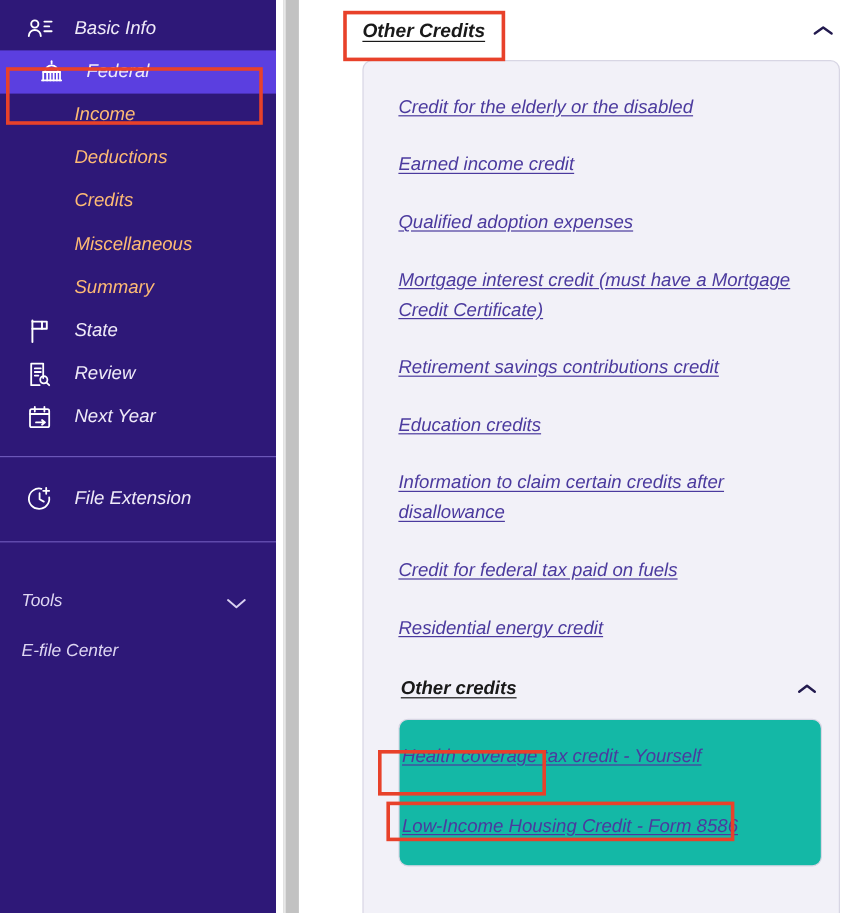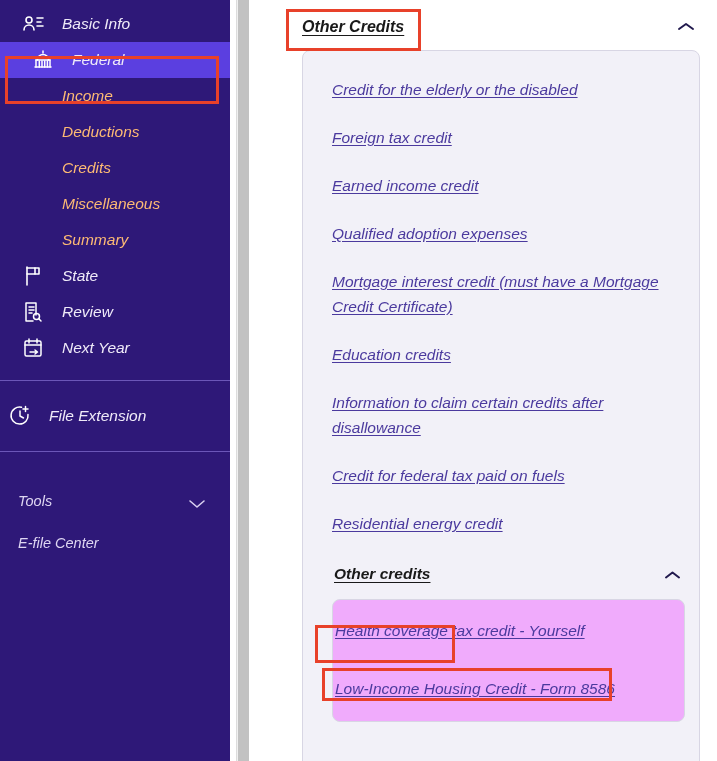--- a/index.html
+++ b/index.html
@@ -61,21 +61,21 @@
   }
   .divider {
     height: 1px;
     background: #6b56b8;
     margin: 0;
   }
   .ext-row {
     display: flex;
     align-items: center;
     height: 70px;
-    padding-left: 7px;
+    padding-left: 20px;
     font-size: 15.5px;
     color: #efeaf8;
     box-sizing: border-box;
   }
   .foot-row {
     display: flex;
     align-items: center;
     justify-content: space-between;
     height: 42px;
     padding: 0 24px 0 18px;
@@ -175,21 +175,21 @@
     text-decoration: underline;
     text-underline-offset: 3px;
   }
   .chev-up-sub {
     position: absolute;
     right: 4px; top: 8px;
     width: 17px; height: 11px;
   }
   .sub-panel {
     margin-top: 6px;
-    background: #f0abfc;
+    background: #14b8a6;
     border: 1px solid #d8d6e4;
     border-radius: 8px;
     padding: 18px 0 20px 0;
     box-sizing: border-box;
   }
   .sub-panel .credit-link {
     padding-left: 2px;
     margin-bottom: 25px;
   }
   .sub-panel .credit-link:last-child { margin-bottom: 0; margin-top: 33px; }
@@ -334,24 +334,24 @@
       <span class="section-title">Other Credits</span>
       <span class="chev-up-head">
         <svg width="18" height="12" viewBox="0 0 18 12" fill="none" stroke="#221a4e" stroke-width="2" stroke-linecap="round" stroke-linejoin="round">
           <path d="M2 8l7-5 7 5"></path>
         </svg>
       </span>
     </div>
 
     <div class="panel">
       <a class="credit-link">Credit for the elderly or the disabled</a>
-      <a class="credit-link">Foreign tax credit</a>
       <a class="credit-link">Earned income credit</a>
       <a class="credit-link">Qualified adoption expenses</a>
       <a class="credit-link two-line">Mortgage interest credit (must have a Mortgage Credit Certificate)</a>
+      <a class="credit-link">Retirement savings contributions credit</a>
       <a class="credit-link">Education credits</a>
       <a class="credit-link two-line">Information to claim certain credits after disallowance</a>
       <a class="credit-link">Credit for federal tax paid on fuels</a>
       <a class="credit-link">Residential energy credit</a>
 
       <div class="sub-section">
         <div class="sub-head">
           <span class="sub-title">Other credits</span>
           <span class="chev-up-sub">
             <svg width="17" height="11" viewBox="0 0 17 11" fill="none" stroke="#221a4e" stroke-width="2" stroke-linecap="round" stroke-linejoin="round">

